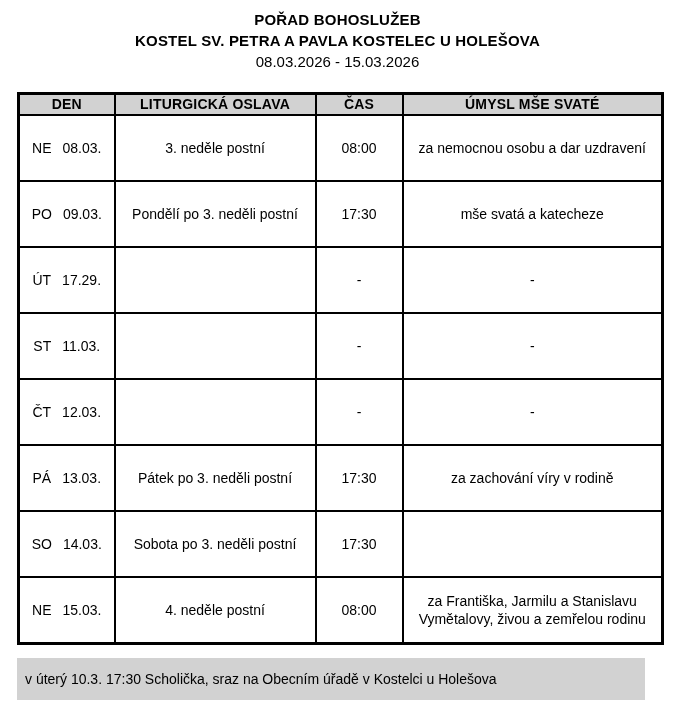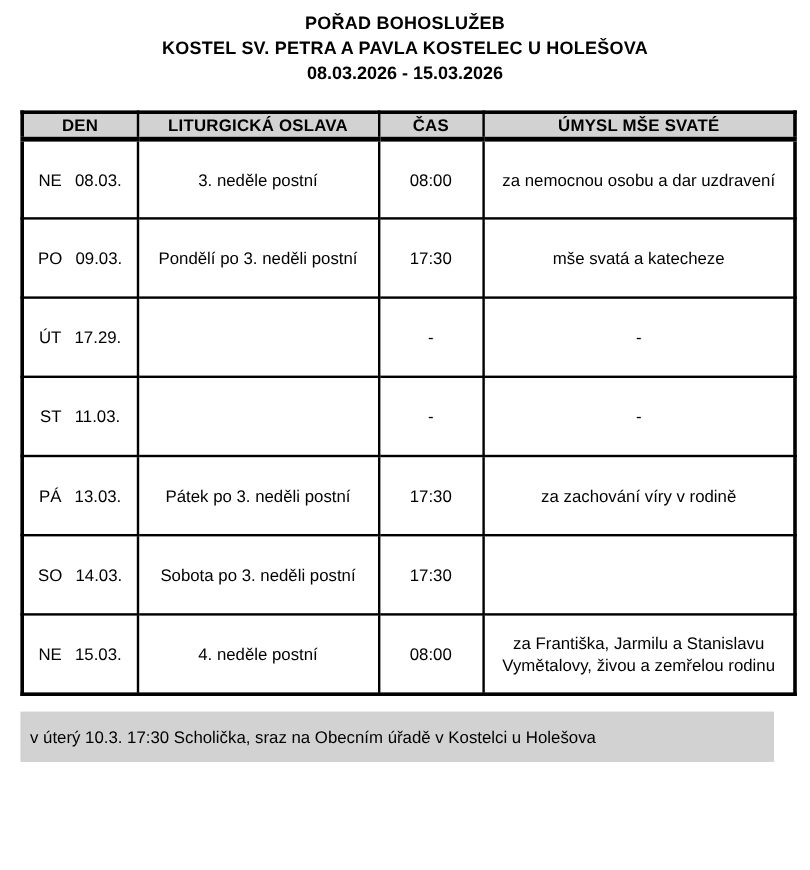--- a/index.html
+++ b/index.html
@@ -15,41 +15,41 @@
     padding-top: 9px;
   }
   .title-main, .title-church {
     font-size: 15px;
     font-weight: bold;
     line-height: 21px;
     letter-spacing: 0.2px;
   }
   .title-dates {
     font-size: 15px;
-    font-weight: bold;
+    font-weight: normal;
     line-height: 21px;
   }
   table.schedule {
     border-collapse: collapse;
     table-layout: fixed;
     width: 644px;
     margin: 20px 0 0 17px;
     border: 3px solid #000;
   }
   table.schedule th,
   table.schedule td {
     border: 2px solid #000;
   }
   table.schedule th {
     background: #d2d2d2;
     font-size: 14px;
     font-weight: bold;
     height: 21px;
     padding: 1px 0 2px 0;
-    border-bottom: 4px solid #000000;
+    border-bottom: 1px solid #000000;
     letter-spacing: 0.2px;
   }
   table.schedule td {
     height: 66px;
     font-size: 14px;
     text-align: center;
     vertical-align: middle;
     background: #ffffff;
   }
   td.day-cell {
@@ -143,20 +143,31 @@
           <span>11.03.</span>
         </div>
       </td>
       <td class="celebration-cell"></td>
       <td class="time-cell">-</td>
       <td class="intention-cell">-</td>
     </tr>
     <tr>
       <td class="day-cell">
         <div class="day-wrap">
+          <span>ČT</span>
+          <span>12.03.</span>
+        </div>
+      </td>
+      <td class="celebration-cell"></td>
+      <td class="time-cell">-</td>
+      <td class="intention-cell">-</td>
+    </tr>
+    <tr>
+      <td class="day-cell">
+        <div class="day-wrap">
           <span>PÁ</span>
           <span>13.03.</span>
         </div>
       </td>
       <td class="celebration-cell">Pátek po 3. neděli postní</td>
       <td class="time-cell">17:30</td>
       <td class="intention-cell">za zachování víry v rodině</td>
     </tr>
     <tr>
       <td class="day-cell">

